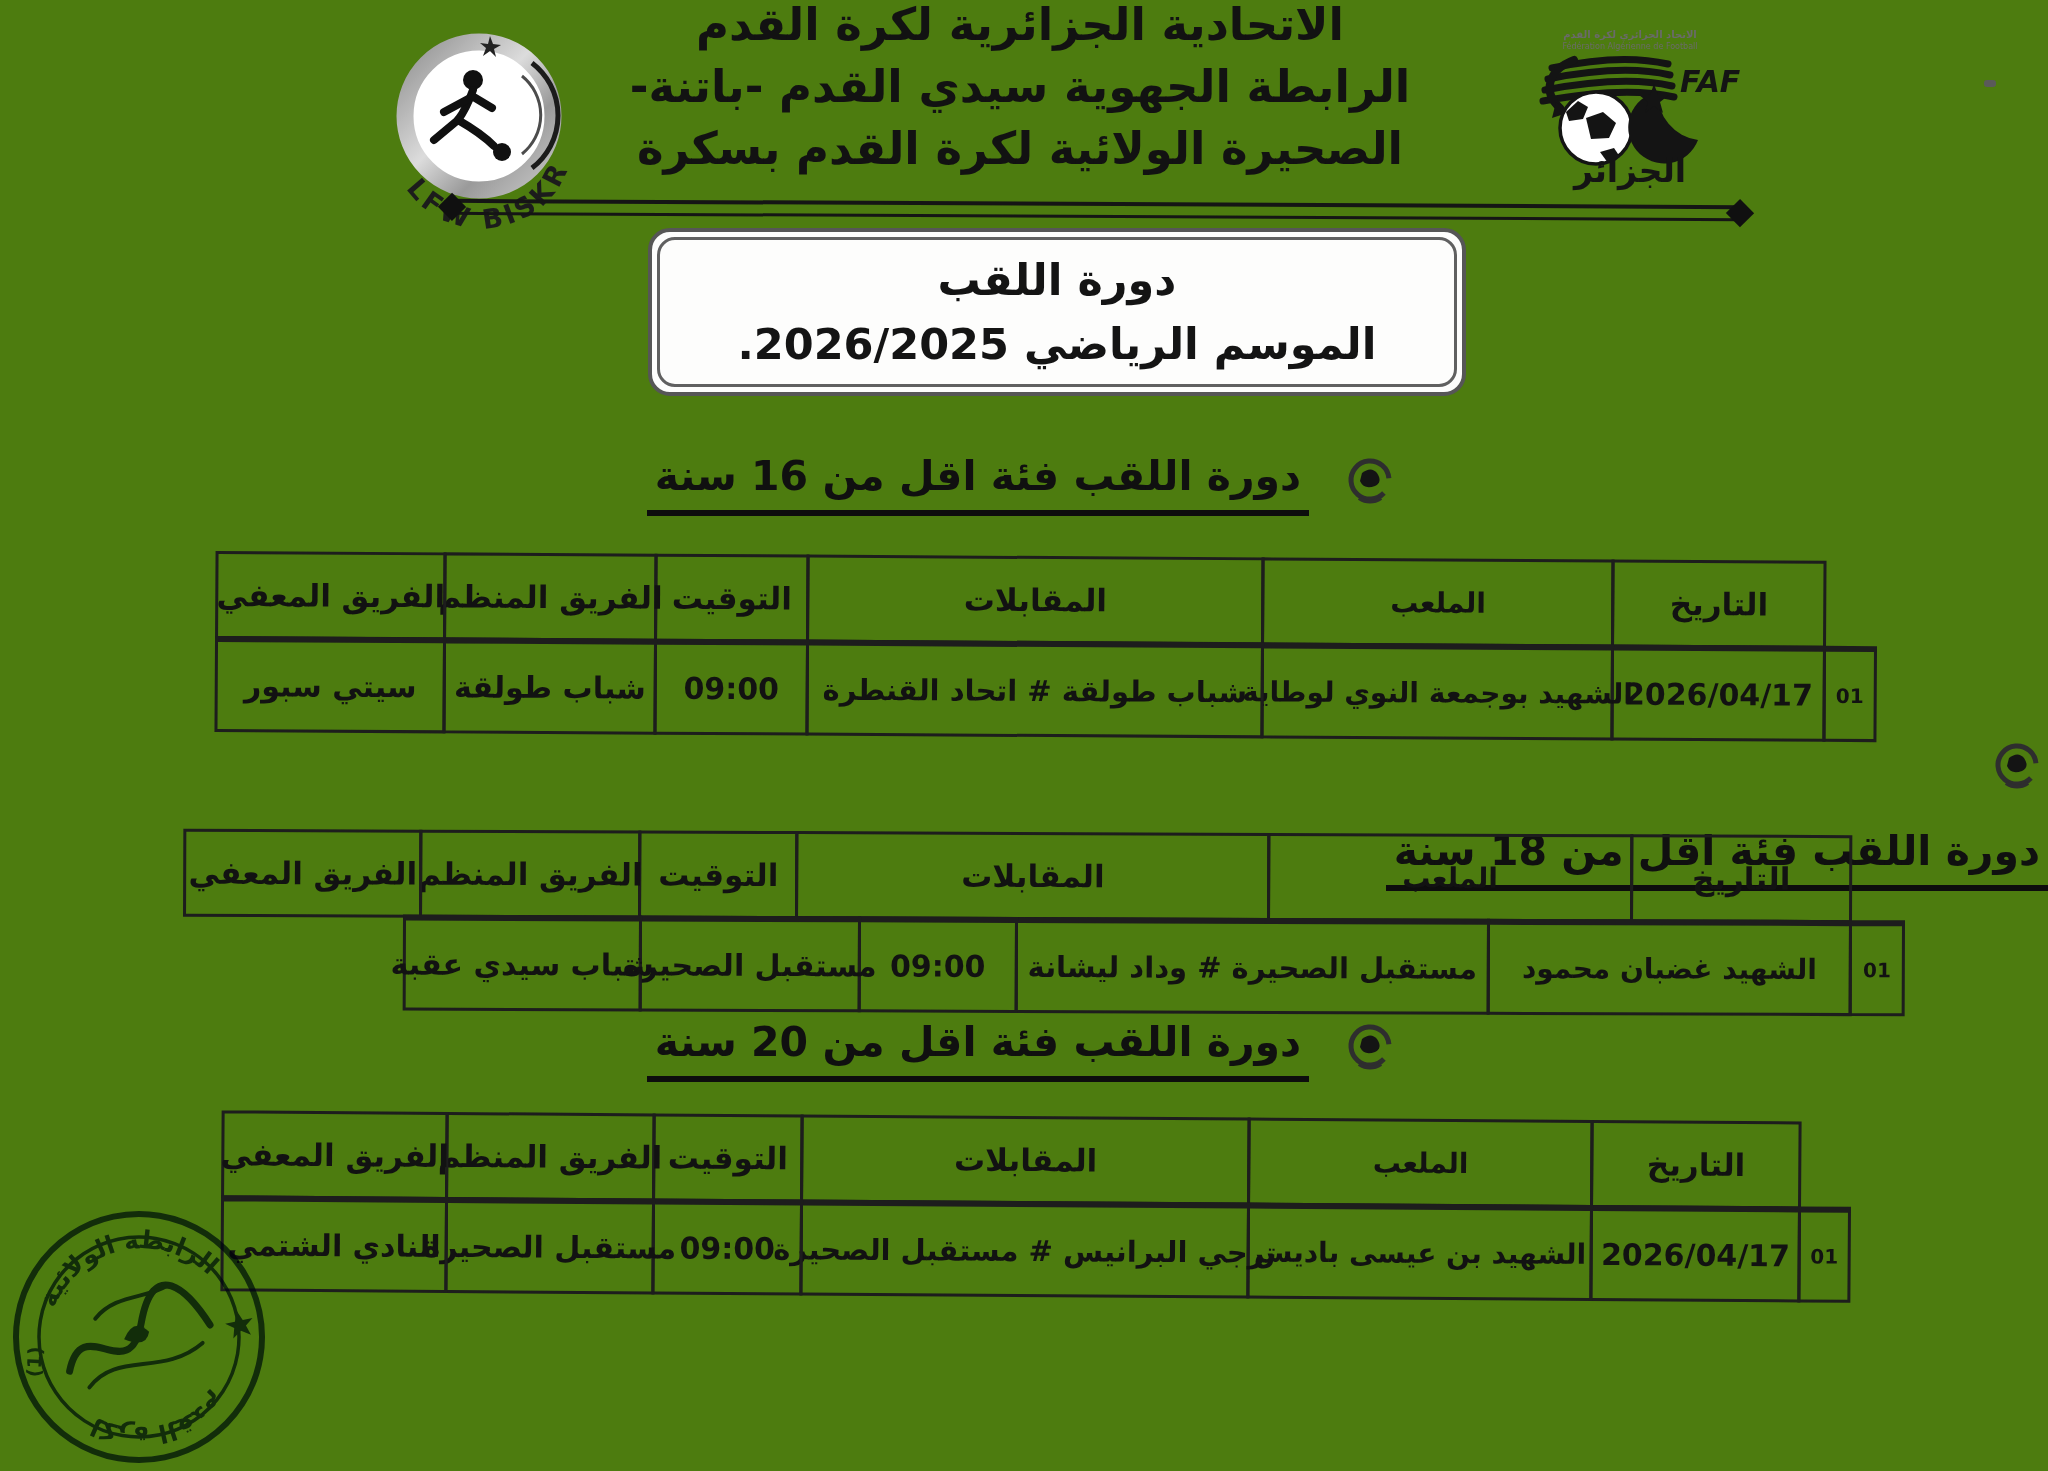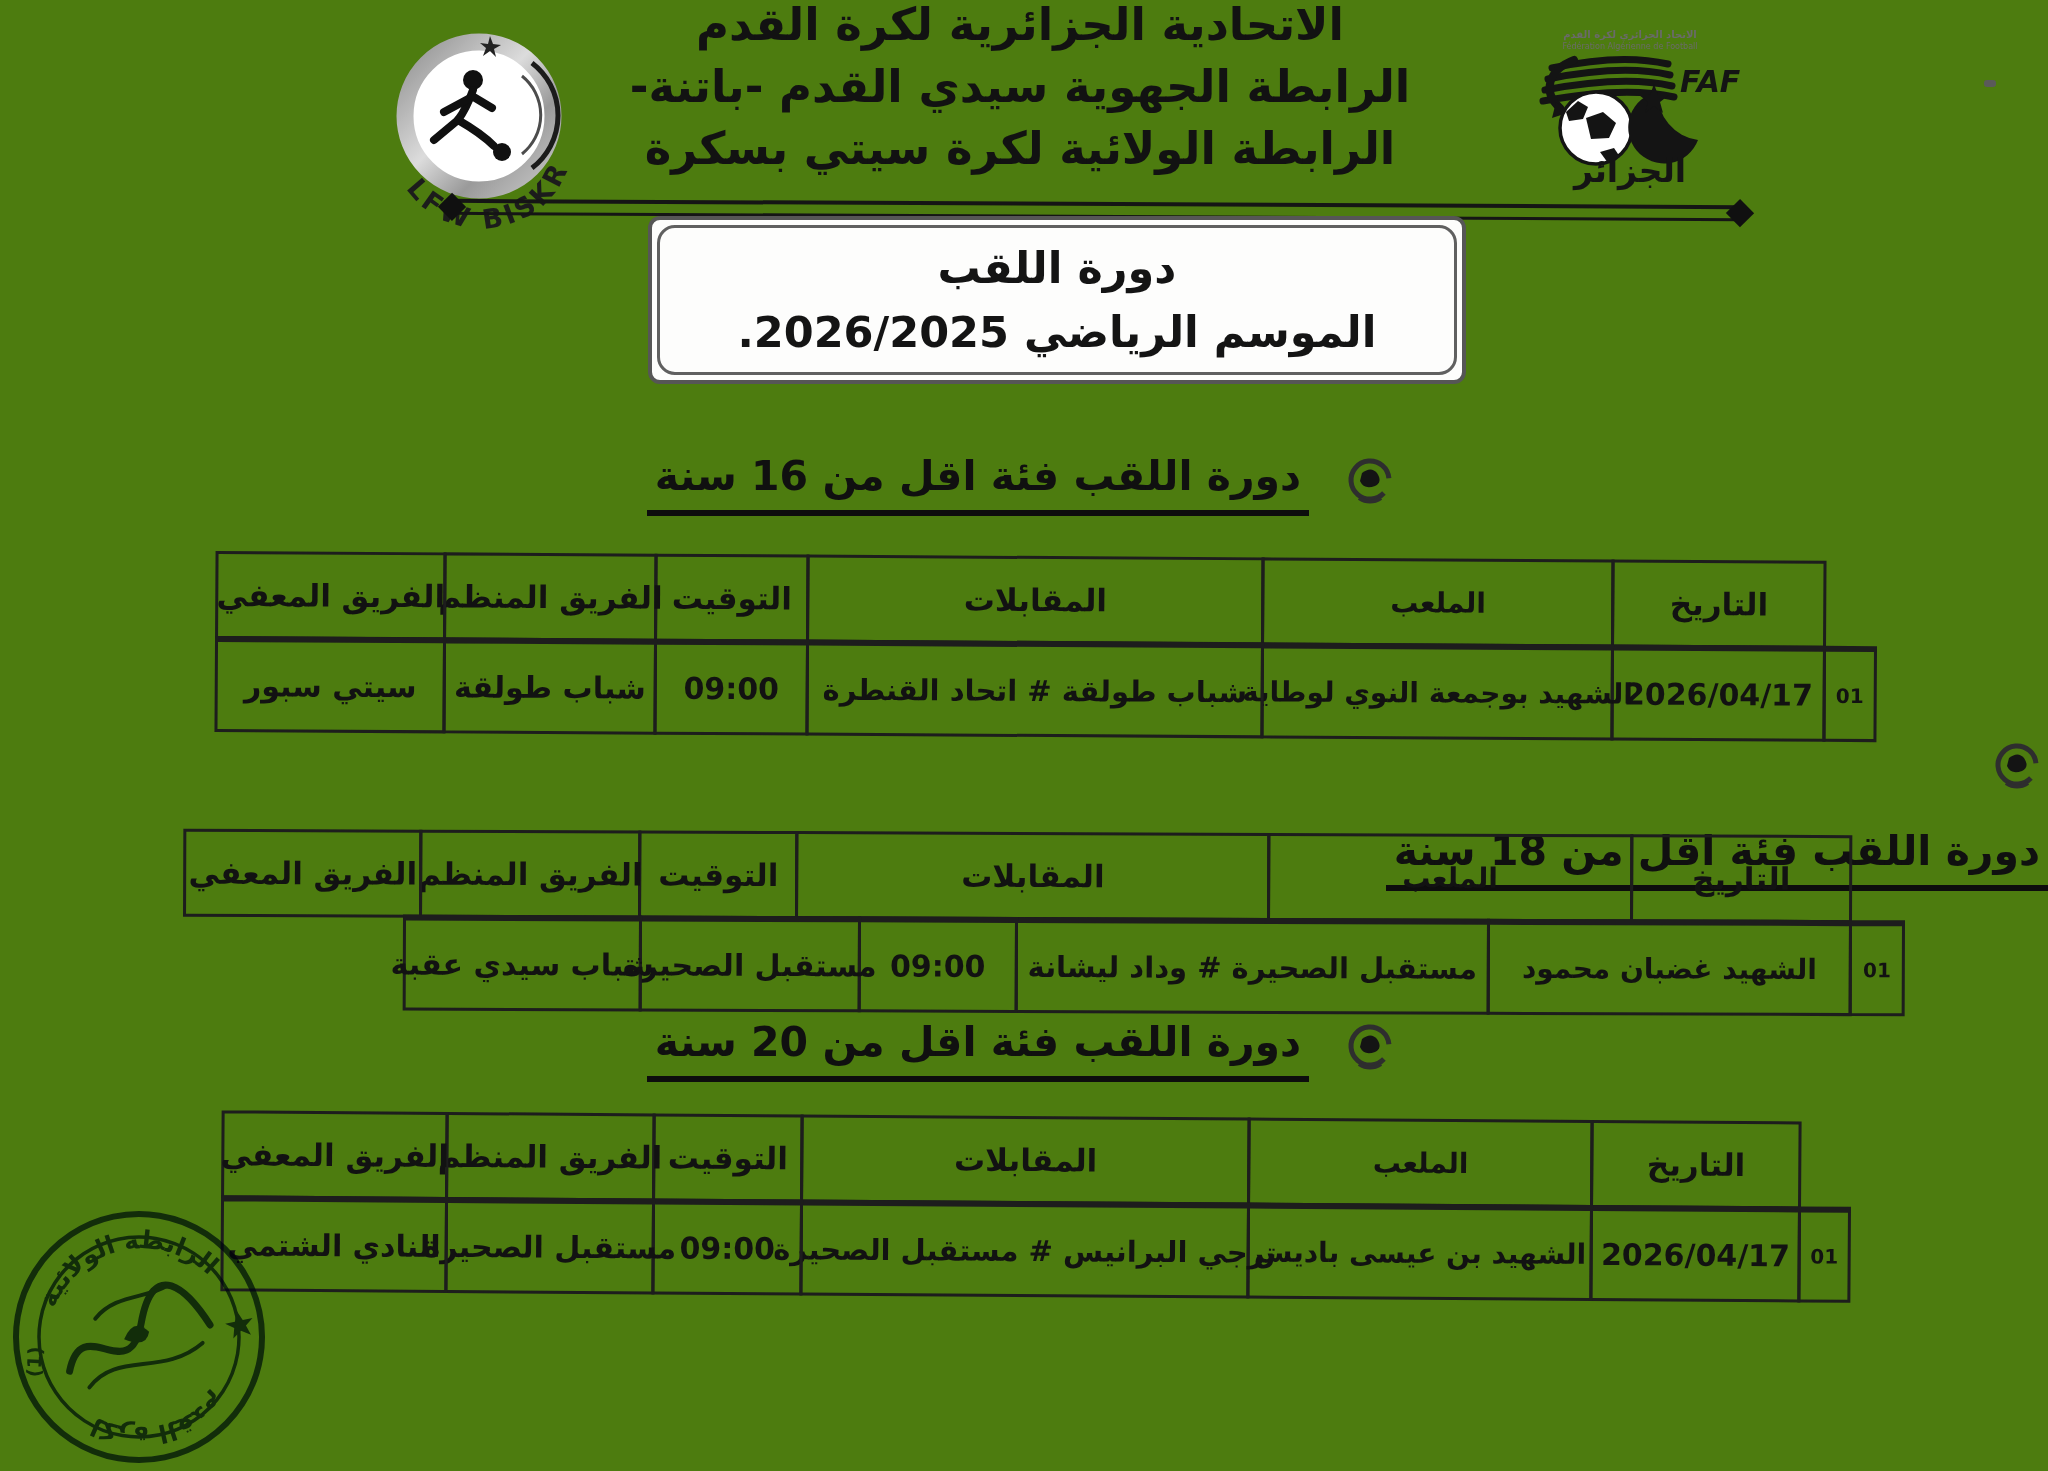--- a/index.html
+++ b/index.html
@@ -19,22 +19,22 @@
   .faf-logo{left:1508px; top:26px;}
   .divider{
     position:absolute; left:452px; top:202px; width:1288px; height:9px;
     border-top:4px solid #151515; border-bottom:3px solid #151515;
     transform:rotate(.28deg);
   }
   .diamond{position:absolute; top:-6px; width:20px; height:20px; background:#101010; transform:rotate(45deg);}
   .diamond.l{left:-10px;} .diamond.r{right:-10px;}
   
   .title-box{
-    position:absolute; left:648px; top:216px; width:818px; height:168px;
-    border:4px solid #565656; border-radius:12px; box-sizing:border-box;
+    position:absolute; left:648px; top:228px; width:818px; height:168px;
+    border:4px solid #565656; border-radius:22px; box-sizing:border-box;
     background:#fdfdfc;
   }
   .title-box-inner{
     position:absolute; inset:5px; border:3px solid #606060; border-radius:18px;
     display:flex; flex-direction:column; justify-content:center; align-items:center;
     gap:14px; direction:rtl; font-weight:700; font-size:43px; color:#141414;
   }
   
   .sect{
     position:absolute; left:0; width:2048px;
@@ -76,21 +76,21 @@
   .speck{position:absolute; left:1984px; top:80px; width:12px; height:7px; background:#5a5a5a; border-radius:3px;}
 </style>
 </head>
 <body>
 
 <div id="page">
 
   <div class="org">
     <div>الاتحادية الجزائرية لكرة القدم</div>
     <div>الرابطة الجهوية سيدي القدم -باتنة-</div>
-    <div>الرابطة الولائية لكرة سيتي بسكرة</div>
+    <div>الصحيرة الولائية لكرة القدم بسكرة</div>
   </div>
 
   <svg class="logo lfw-logo" width="232" height="212" viewBox="0 0 232 212">
     <defs>
       <linearGradient id="silver" x1="0" y1="0" x2="1" y2="1">
         <stop offset="0" stop-color="#8f8f8f"></stop>
           <stop offset="0.45" stop-color="#dcdcdc"></stop>
         <stop offset="0.7" stop-color="#9a9a9a"></stop>
           <stop offset="1" stop-color="#c8c8c8"></stop>
       </linearGradient>

